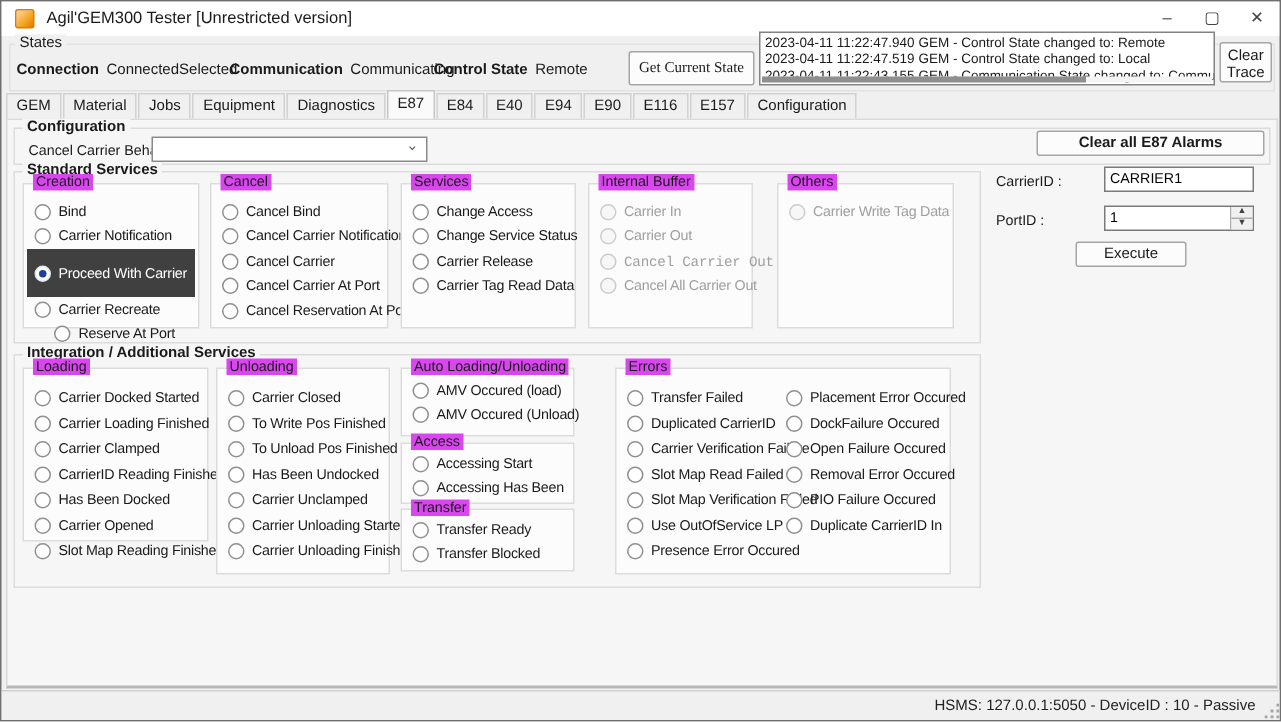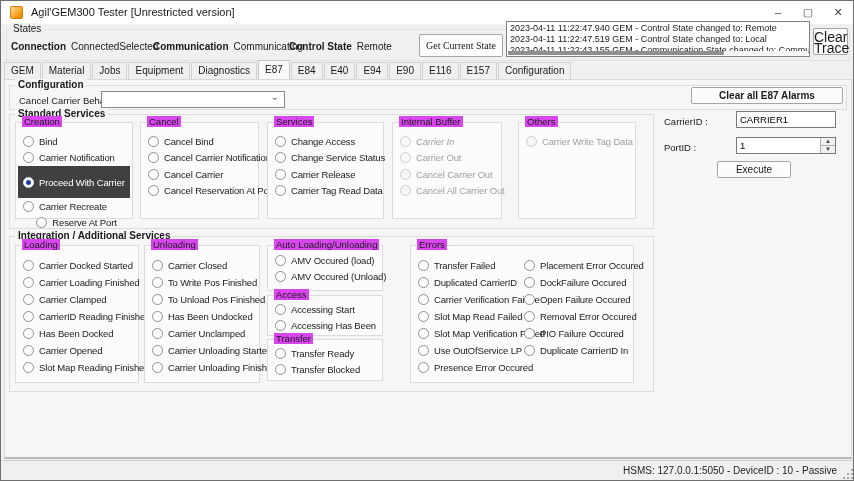--- a/index.html
+++ b/index.html
@@ -22,21 +22,21 @@
   .state-pair b { margin-right:5px; }
   .btn { background:#fcfcfc; border:1px solid #a6a6a6; border-radius:2px; font-family:"Liberation Sans",sans-serif;
          font-size:10px; color:#1a1a1a; text-align:center; cursor:default; }
   #get-state-btn { position:absolute; left:418px; top:33px; width:84px; height:23px;font-family:Liberation Serif, serif; }
   
   .log-box { position:absolute; left:505px; top:20px; width:304px; height:36px; background:#fff; border:1px solid #828282; overflow:hidden; }
   .log-line { font-size:9px; line-height:11px; padding:0 3px; white-space:nowrap; }
   .log-line:first-child { padding-top:1px; }
   .log-scrollbar { position:absolute; left:1px; right:1px; bottom:1px; height:4px; background:#f4f4f4; }
   .log-thumb { width:72%; height:4px; background:#8f8f8f; }
-  #clear-trace-btn { position:absolute; left:812px; top:27px; width:35px; height:27px; font-size:14px; line-height:11px; padding-top:2px; }
+  #clear-trace-btn { position:absolute; left:812px; top:27px; width:35px; height:27px; font-size:10px; line-height:11px; padding-top:2px; }
   
   .tab-strip { position:absolute; left:3px; top:59px; height:19px; display:flex; align-items:flex-end; z-index:4; }
   .tab { height:17px; line-height:16px; padding:0 6px; background:#f0f0f0; border:1px solid #d2d2d2;
          border-bottom:none; margin-right:1px; font-size:10px; white-space:nowrap; }
   .tab.selected { height:19px; line-height:18px; background:#fafafa; border-color:#c6c6c6; z-index:5; }
   .tab-page { position:absolute; left:3px; top:78px; width:848px; height:380px; background:#f6f6f6;
               border:1px solid #d9d9d9; border-bottom:2px solid #b8b8b8; }
   
   .outer-group { position:absolute; border:1px solid #dcdcdc; }
   .outer-group-label { position:absolute; left:5px; top:-7px; background:#f6f6f6; padding:0 3px; font-weight:bold; font-size:10px; white-space:nowrap; }
@@ -187,20 +187,24 @@
           <div class="radio-row" style="height: 16.5px;">
             <span class="radio-circle"></span>
             <span class="radio-label">Cancel Carrier Notification</span>
           </div>
           <div class="radio-row" style="height: 16.5px;">
             <span class="radio-circle"></span>
             <span class="radio-label">Cancel Carrier</span>
           </div>
           <div class="radio-row" style="height: 16.5px;">
             <span class="radio-circle"></span>
+            <span class="radio-label">Cancel Carrier At Port</span>
+          </div>
+          <div class="radio-row" style="height: 16.5px;">
+            <span class="radio-circle"></span>
             <span class="radio-label">Cancel Reservation At Port</span>
           </div>
         </div>
       </div>
       <div class="groupbox" style="left: 266px; top: 121px; width: 117px; height: 97px;">
         <span class="groupbox-label">Services</span>
         <div class="group-items" style="padding-top: 10px;">
           <div class="radio-row" style="height: 16.5px;">
             <span class="radio-circle"></span>
             <span class="radio-label">Change Access</span>
@@ -215,48 +219,48 @@
           </div>
           <div class="radio-row" style="height: 16.5px;">
             <span class="radio-circle"></span>
             <span class="radio-label">Carrier Tag Read Data</span>
           </div>
         </div>
       </div>
       <div class="groupbox" style="left: 391px; top: 121px; width: 110px; height: 97px;">
         <span class="groupbox-label">Internal Buffer</span>
         <div class="group-items" style="padding-top: 10px;">
-          <div class="radio-row disabled" style="height: 16.5px; font-style: italic;">
+          <div class="radio-row disabled" style="height: 16.5px;">
             <span class="radio-circle"></span>
             <span class="radio-label">Carrier In</span>
           </div>
           <div class="radio-row disabled" style="height: 16.5px;">
             <span class="radio-circle"></span>
             <span class="radio-label">Carrier Out</span>
           </div>
-          <div class="radio-row disabled" style="height: 16.5px;">
+          <div class="radio-row disabled" style="height: 16.5px; font-family: Liberation Mono, monospace;">
             <span class="radio-circle"></span>
             <span class="radio-label">Cancel Carrier Out</span>
           </div>
           <div class="radio-row disabled" style="height: 16.5px;">
             <span class="radio-circle"></span>
             <span class="radio-label">Cancel All Carrier Out</span>
           </div>
         </div>
       </div>
       <div class="groupbox" style="left: 517px; top: 121px; width: 118px; height: 97px;">
         <span class="groupbox-label">Others</span>
         <div class="group-items" style="padding-top: 10px;">
           <div class="radio-row disabled" style="height: 16.5px;">
             <span class="radio-circle"></span>
             <span class="radio-label">Carrier Write Tag Data</span>
           </div>
         </div>
       </div>
-      <div class="groupbox" style="left: 14px; top: 244px; width: 124px; height: 138px;">
+      <div class="groupbox" style="left: 14px; top: 244px; width: 124px; height: 116px;">
         <span class="groupbox-label">Loading</span>
         <div class="group-items" style="padding-top: 11px;">
           <div class="radio-row" style="height: 17px;">
             <span class="radio-circle"></span>
             <span class="radio-label">Carrier Docked Started</span>
           </div>
           <div class="radio-row" style="height: 17px;">
             <span class="radio-circle"></span>
             <span class="radio-label">Carrier Loading Finished</span>
           </div>

